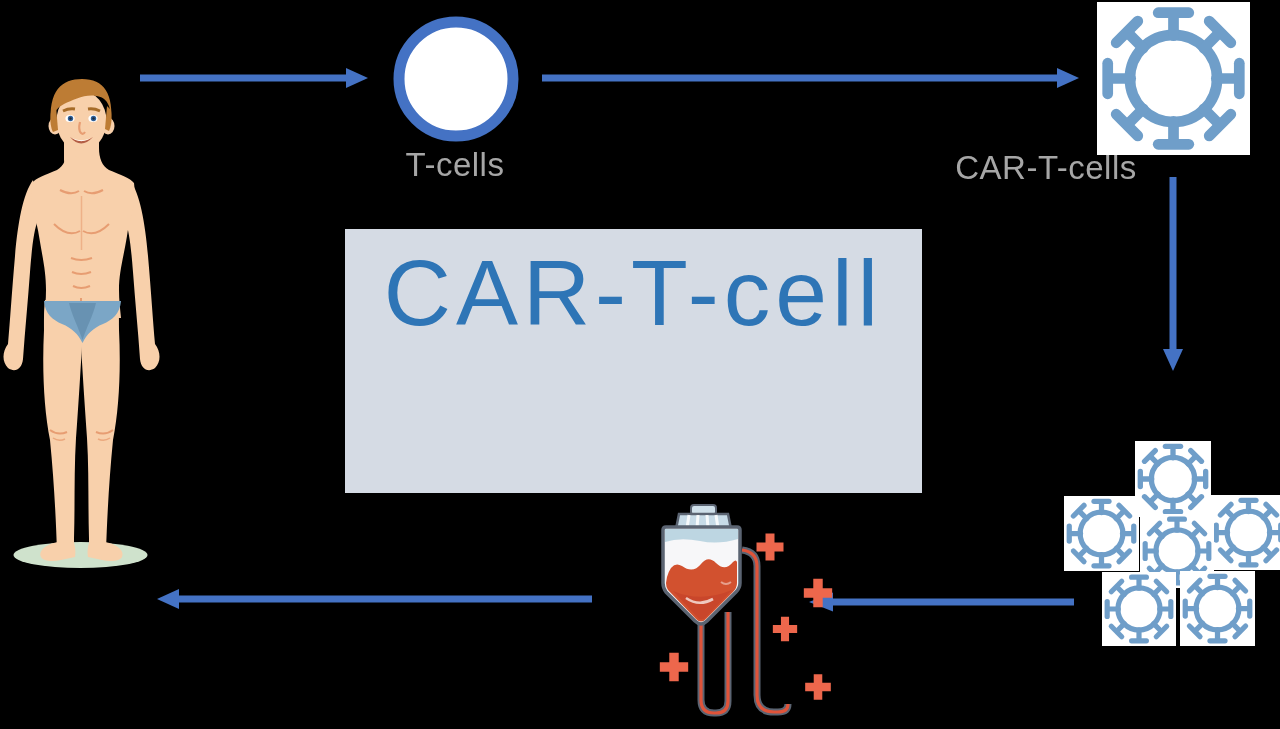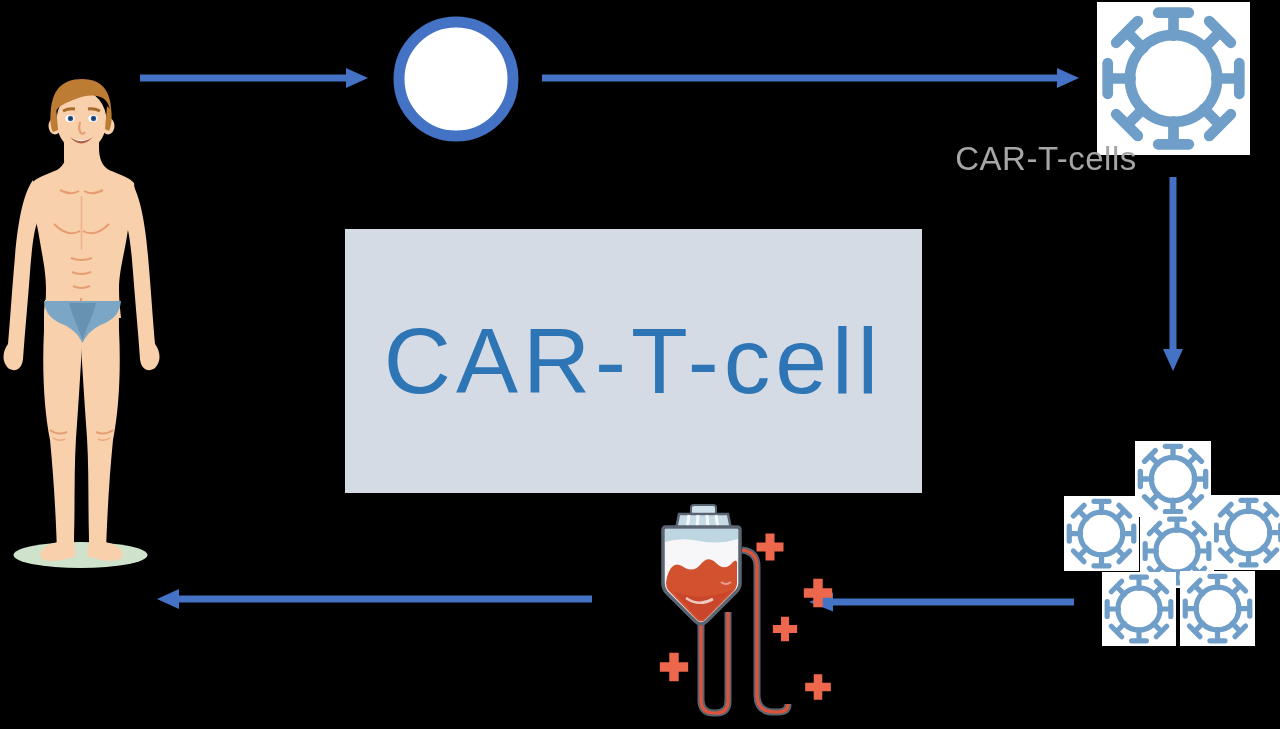--- a/index.html
+++ b/index.html
@@ -1,22 +1,22 @@
 <!DOCTYPE html>
 <html style="--c-bg: #000000; --c-arrow: #4472c4; --c-tcell_ring: #4472c4; --c-icon: #6f9ec9; --c-label: #a6a6a6; --c-title: #2e75b6; --c-box: #d5dbe4; --c-plus: #ed674c; --c-blood: #d2512f; --c-blood_dark: #c4412a; --c-tube: #e05339; --c-outline: #5b6472; --c-skin: #f8d0ab; --c-skin_line: #e79d72; --c-hair: #bd7c34; --c-briefs: #7ba6c6; --c-briefs_dark: #6690af; --c-ground: #cfe2cc;"><head>
 <meta charset="utf-8">
 <style>
   html,body{margin:0;padding:0;background:#000;}
   .stage{position:relative;width:1280px;height:729px;background:var(--c-bg);overflow:hidden;font-family:"Liberation Sans",sans-serif;}
   svg{position:absolute;left:0;top:0;}
   .label{position:absolute;color:var(--c-label);font-size:33px;text-align:center;letter-spacing:.5px;}
   #label-t{left:355px;top:146px;width:200px;}
-  #label-cart{left:946px;top:140px;width:200px;}
+  #label-cart{left:946px;top:149px;width:200px;}
   .titlebox{position:absolute;left:345px;top:229px;width:577px;height:264px;background:var(--c-box);
-    display:flex;flex-direction:column;align-items:center;justify-content:center;
+    display:flex;flex-direction:column;align-items:center;
     color:var(--c-title);font-size:93px;line-height:1.38;letter-spacing:5px;}
   .arrowline{stroke:var(--c-arrow);stroke-width:7;}
   .arrowhead{fill:var(--c-arrow);}
   .plus{fill:var(--c-plus);}
 </style>
 </head>
 <body>
 
 <div class="stage">
 <svg width="1280" height="729" viewBox="0 0 1280 729">
@@ -164,17 +164,18 @@
     <use href="#plusShape" class="plus" transform="translate(674,667) scale(1.05)"></use>
     <use href="#plusShape" class="plus" transform="translate(818,687) scale(0.95)"></use>
   </g>
 
   <g>
     <line class="arrowline" x1="592" y1="599" x2="179" y2="599"></line>
     <polygon class="arrowhead" points="179,589 179,609 157,599"></polygon>
   </g>
 </svg>
 
+<div class="label" id="label-t">T-cells</div>
 <div class="label" id="label-cart">CAR-T-cells</div>
 <div class="titlebox">
   <div>CAR-T-cell</div>
 </div>
 </div>
 
 </body></html>

